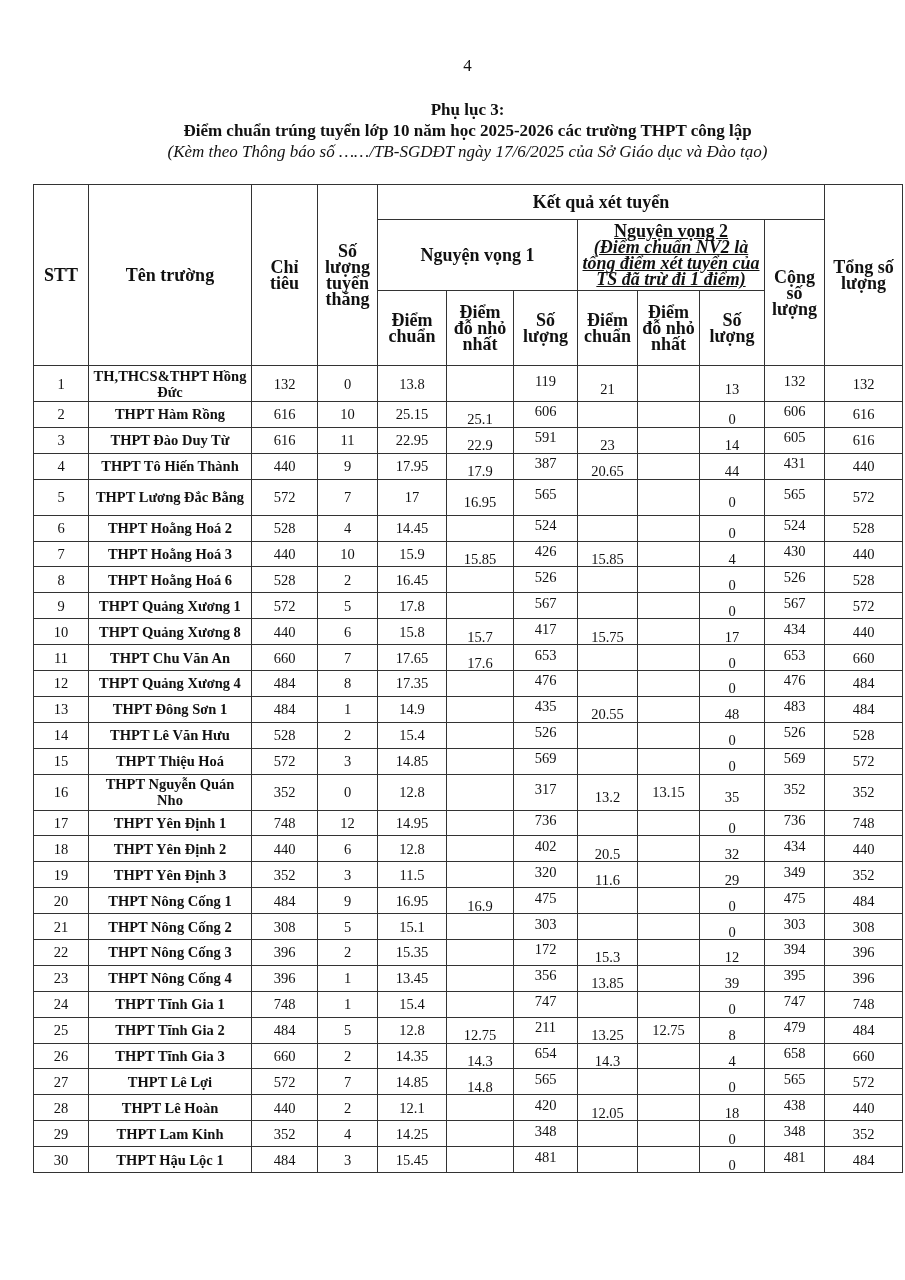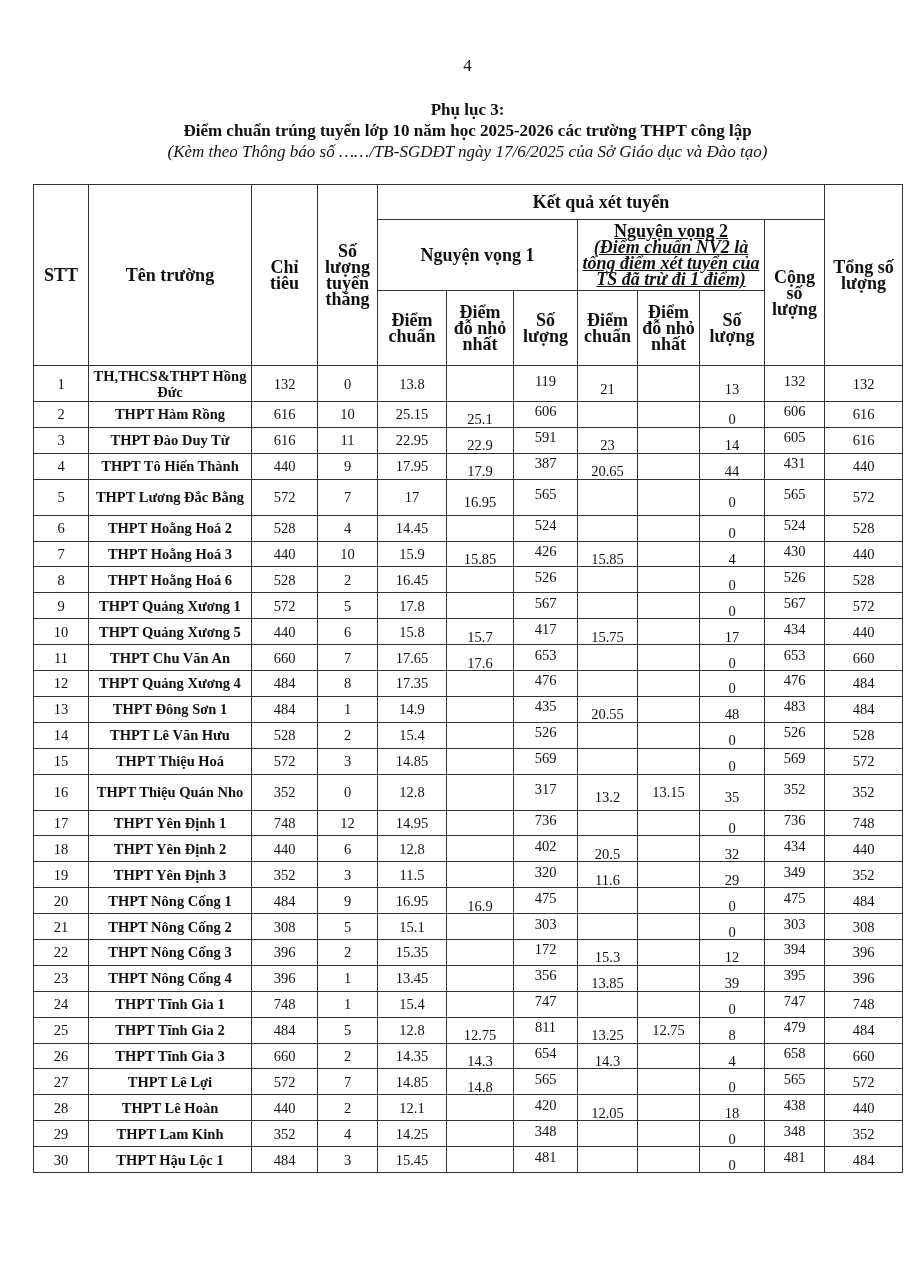--- a/index.html
+++ b/index.html
@@ -208,21 +208,21 @@
         <td><span class="low"></span></td>
         <td><span class="hi">567</span></td>
         <td><span class="low"></span></td>
         <td><span></span></td>
         <td><span class="low">0</span></td>
         <td><span class="hi">567</span></td>
         <td><span>572</span></td>
       </tr>
       <tr class="data">
         <td><span>10</span></td>
-        <td class="name">THPT Quảng Xương 5</td>
+        <td class="name">THPT Quảng Xương 8</td>
         <td><span>440</span></td>
         <td><span>6</span></td>
         <td><span>15.8</span></td>
         <td><span class="low">15.7</span></td>
         <td><span class="hi">417</span></td>
         <td><span class="low">15.75</span></td>
         <td><span></span></td>
         <td><span class="low">17</span></td>
         <td><span class="hi">434</span></td>
         <td><span>440</span></td>
@@ -292,21 +292,21 @@
         <td><span class="low"></span></td>
         <td><span class="hi">569</span></td>
         <td><span class="low"></span></td>
         <td><span></span></td>
         <td><span class="low">0</span></td>
         <td><span class="hi">569</span></td>
         <td><span>572</span></td>
       </tr>
       <tr class="data tall">
         <td><span>16</span></td>
-        <td class="name">THPT Thiệu Quán Nho</td>
+        <td class="name">THPT Nguyễn Quán Nho</td>
         <td><span>352</span></td>
         <td><span>0</span></td>
         <td><span>12.8</span></td>
         <td><span class="low"></span></td>
         <td><span class="hi">317</span></td>
         <td><span class="low">13.2</span></td>
         <td><span>13.15</span></td>
         <td><span class="low">35</span></td>
         <td><span class="hi">352</span></td>
         <td><span>352</span></td>
@@ -423,21 +423,21 @@
         <td><span class="hi">747</span></td>
         <td><span>748</span></td>
       </tr>
       <tr class="data">
         <td><span>25</span></td>
         <td class="name">THPT Tĩnh Gia 2</td>
         <td><span>484</span></td>
         <td><span>5</span></td>
         <td><span>12.8</span></td>
         <td><span class="low">12.75</span></td>
-        <td><span class="hi">811</span></td>
+        <td><span class="hi">211</span></td>
         <td><span class="low">13.25</span></td>
         <td><span>12.75</span></td>
         <td><span class="low">8</span></td>
         <td><span class="hi">479</span></td>
         <td><span>484</span></td>
       </tr>
       <tr class="data">
         <td><span>26</span></td>
         <td class="name">THPT Tĩnh Gia 3</td>
         <td><span>660</span></td>

